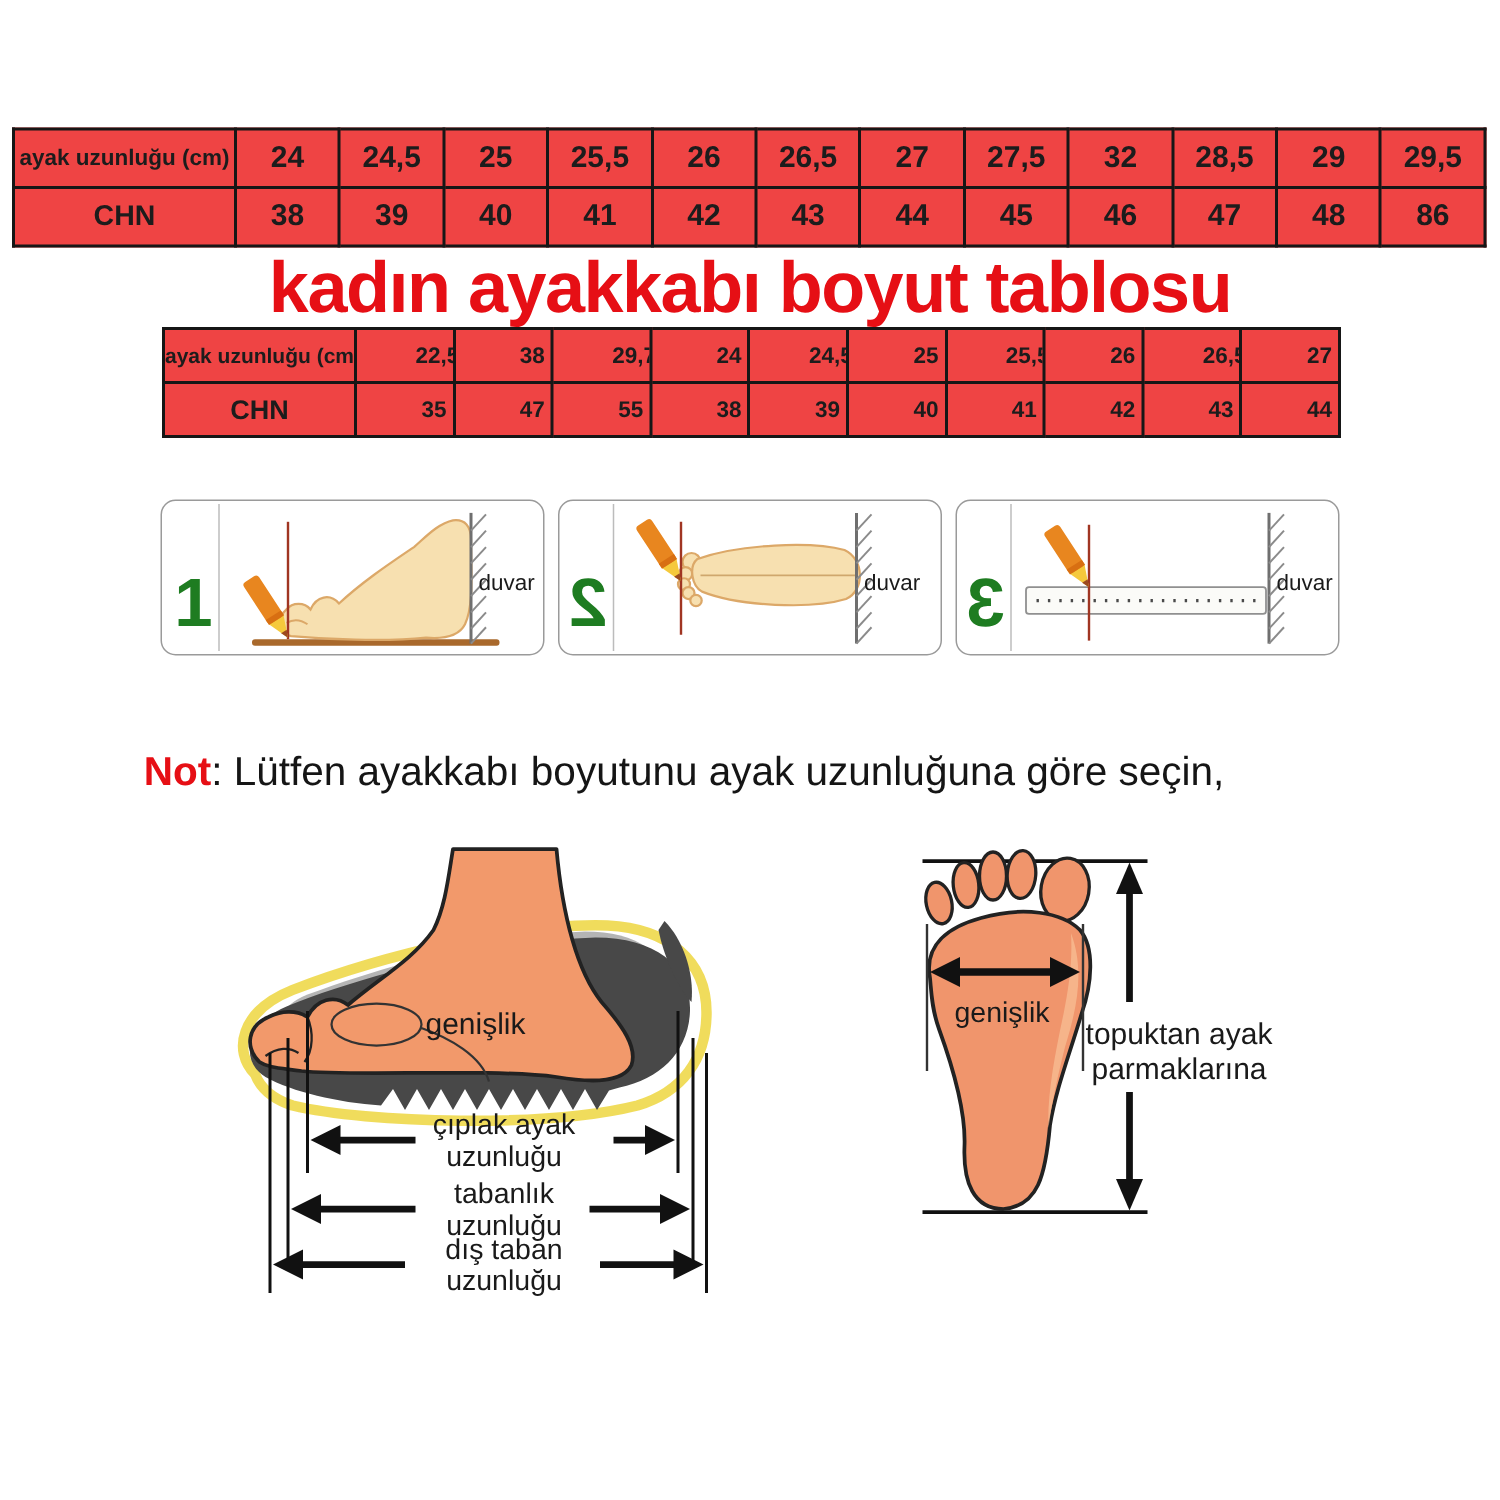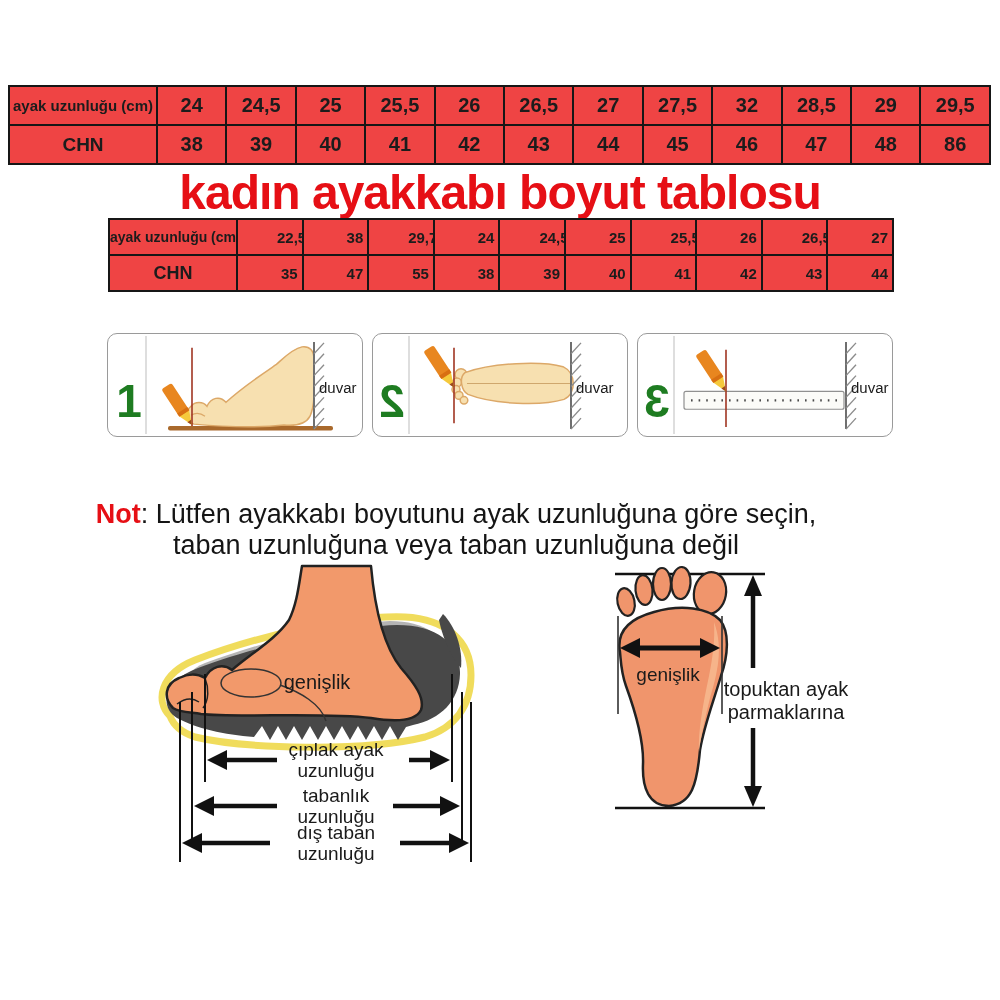--- a/index.html
+++ b/index.html
@@ -221,21 +221,20 @@
         <line x1="88" y1="16" x2="88" y2="94" stroke="#a03522" stroke-width="1.6"></line>
         <use href="#pencil" transform="translate(88,58) rotate(-33)"></use>
         <use href="#wall-hatch" transform="translate(208,0)"></use>
         <text x="213" y="60" font-size="15" fill="#1a1a1a">duvar</text>
       </svg>
     </div>
   </div>
 
   <p class="note">
     <span class="note-prefix">Not</span><span>: Lütfen ayakkabı boyutunu ayak uzunluğuna göre seçin,</span><br>
-    <span>taban uzunluğuna veya taban uzunluğuna değil</span>
   </p>
 
   <svg id="side-diagram" class="diagram" viewBox="0 0 380 322">
 
     <path d="M45,160 C30,145 35,118 70,104 C130,81 220,59 280,61 C320,63 346,84 346,119 C346,150 330,172 300,181 C240,196 120,193 70,181 C55,176 48,168 45,160 Z" fill="none" stroke="#eed84a" stroke-width="7" opacity="0.9"></path>
 
     <path d="M70,150 C52,140 55,117 80,107 C140,85 210,67 265,65 C300,65 321,80 321,104 C321,128 305,142 280,148 C220,160 120,160 70,150 Z" fill="#b4b4b4"></path>
 
     <path d="M52,162 C35,152 38,127 66,115 C120,93 210,71 272,69 C312,69 336,88 335,118 C334,145 316,163 288,169 L281,171 L273,184 L265,170 L257,184 L249,170 L241,184 L233,170 L225,184 L217,170 L209,184 L201,170 L193,184 L185,170 L177,184 L169,170 L161,184 L153,170 L145,184 L137,170 L129,181 C100,179 70,172 52,162 Z" fill="#484848"></path>
     <path d="M148,108 C152,80 170,50 196,34 C208,26 214,28 210,38 C196,60 180,86 172,112 Z" fill="#484848"></path>

